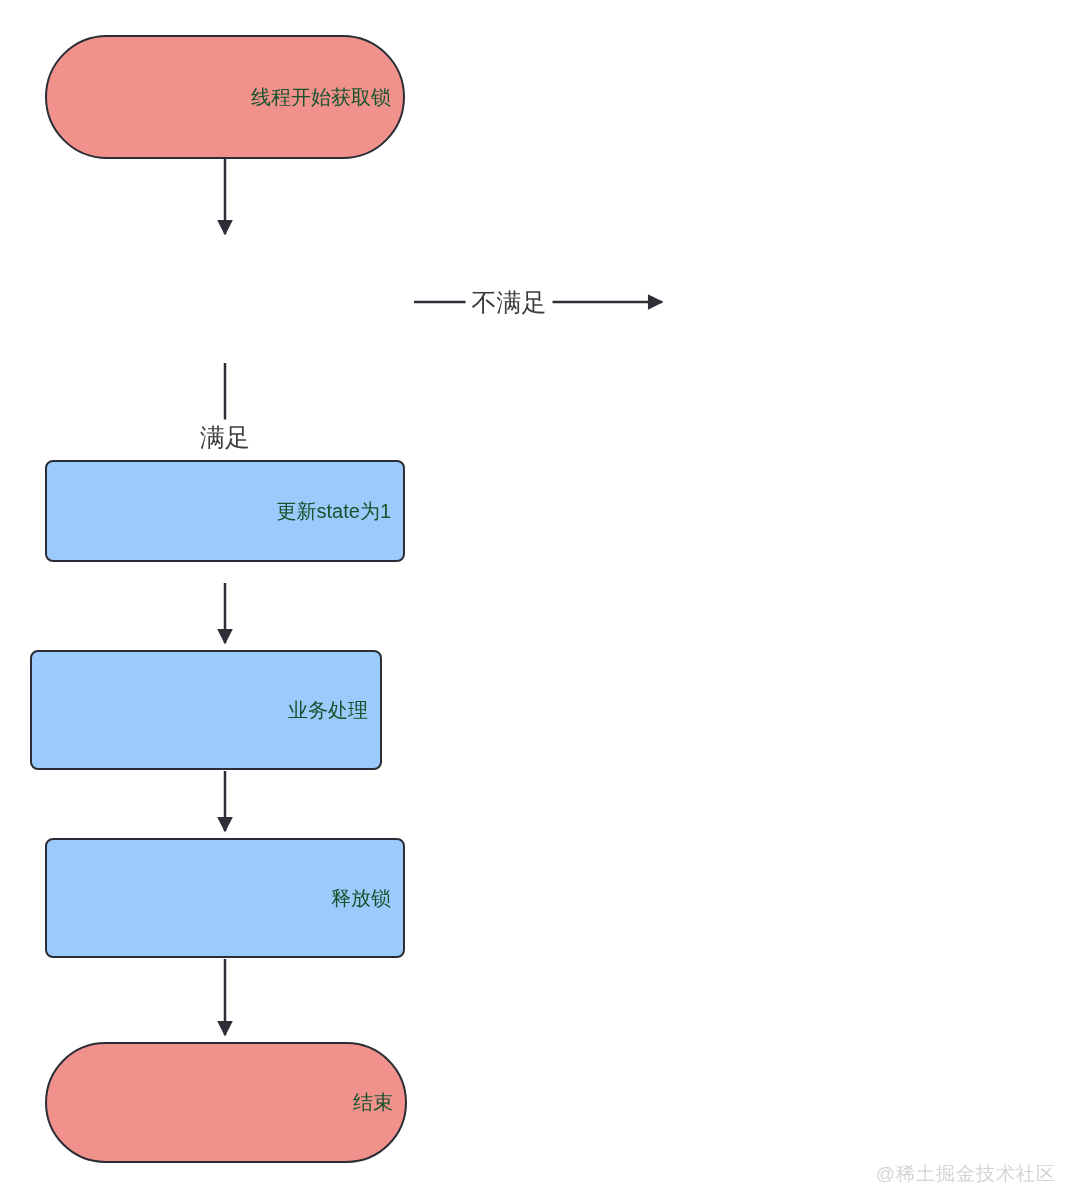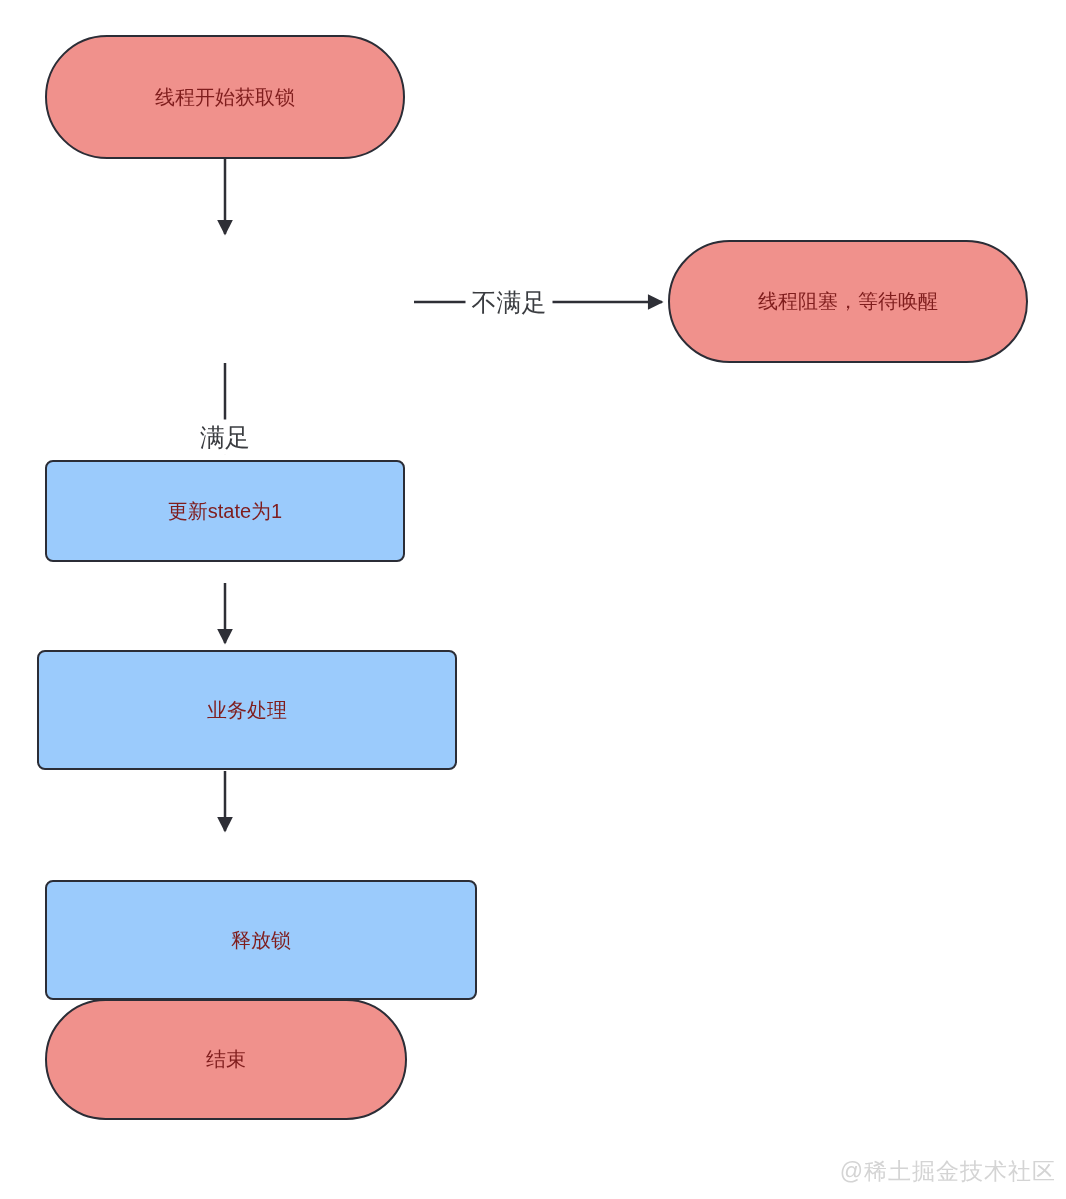--- a/index.html
+++ b/index.html
@@ -18,25 +18,25 @@
   .edges {
     position: absolute;
     left: 0;
     top: 0;
     pointer-events: none;
   }
   .node {
     position: absolute;
     box-sizing: border-box;
     display: flex;
-    align-items: center;
+    align-items: flex-end;
     justify-content: center;
     flex-direction: column;
     text-align: center;
-    color: #7f1d1d;
+    color: #14532d;
     font-size: 20px;
     line-height: 1.45;
   }
   .stadium {
     background: #f0918c;
     border: 2px solid #2b2d36;
     border-radius: 62px;
   }
   .rect {
     background: #9bcbfc;
@@ -66,21 +66,21 @@
     padding: 1px 6px;
     font-size: 25px;
     color: #3a3c40;
     z-index: 3;
     white-space: nowrap;
   }
   .watermark {
     position: absolute;
     right: 10px;
     bottom: 12px;
-    font-size: 23px;
+    font-size: 19px;
     color: #d4d4d4;
     letter-spacing: 1px;
   }
 </style>
 </head>
 <body>
 
 <div class="canvas">
 
   <svg class="edges" width="1066" height="1199">
@@ -101,37 +101,34 @@
     <line x1="225" y1="771" x2="225" y2="831" stroke="#2e2f36" stroke-width="2.5" marker-end="url(#arrow)"></line>
 
     <line x1="225" y1="959" x2="225" y2="1035" stroke="#2e2f36" stroke-width="2.5" marker-end="url(#arrow)"></line>
   </svg>
 
   <div class="node stadium" style="left:45px; top:35px; width:360px; height:124px;">
     <span class="node-label">线程开始获取锁</span>
   </div>
 
 
-  <div class="node stadium" style="left:668px; top:240px; width:360px; height:123px;">
-    <span class="node-label">线程阻塞，等待唤醒</span>
-  </div>
 
   <div class="node rect" style="left:45px; top:460px; width:360px; height:102px;">
     <span class="node-label">更新state为1</span>
   </div>
 
-  <div class="node rect" style="left:37px; top:650px; width:420px; height:120px;">
+  <div class="node rect" style="left:30px; top:650px; width:352px; height:120px;">
     <span class="node-label">业务处理</span>
   </div>
 
-  <div class="node rect" style="left:45px; top:880px; width:432px; height:120px;">
+  <div class="node rect" style="left:45px; top:838px; width:360px; height:120px;">
     <span class="node-label" style="padding-bottom:0;">释放锁</span>
   </div>
 
-  <div class="node stadium" style="left:45px; top:999px; width:362px; height:121px;">
+  <div class="node stadium" style="left:45px; top:1042px; width:362px; height:121px;">
     <span class="node-label">结束</span>
   </div>
 
   <div class="edge-label" style="left:225px; top:403px;margin-top:34px;">满足</div>
   <div class="edge-label" style="left:509px; top:302px;">不满足</div>
 
   <div class="watermark">@稀土掘金技术社区</div>
 
 </div>
 

